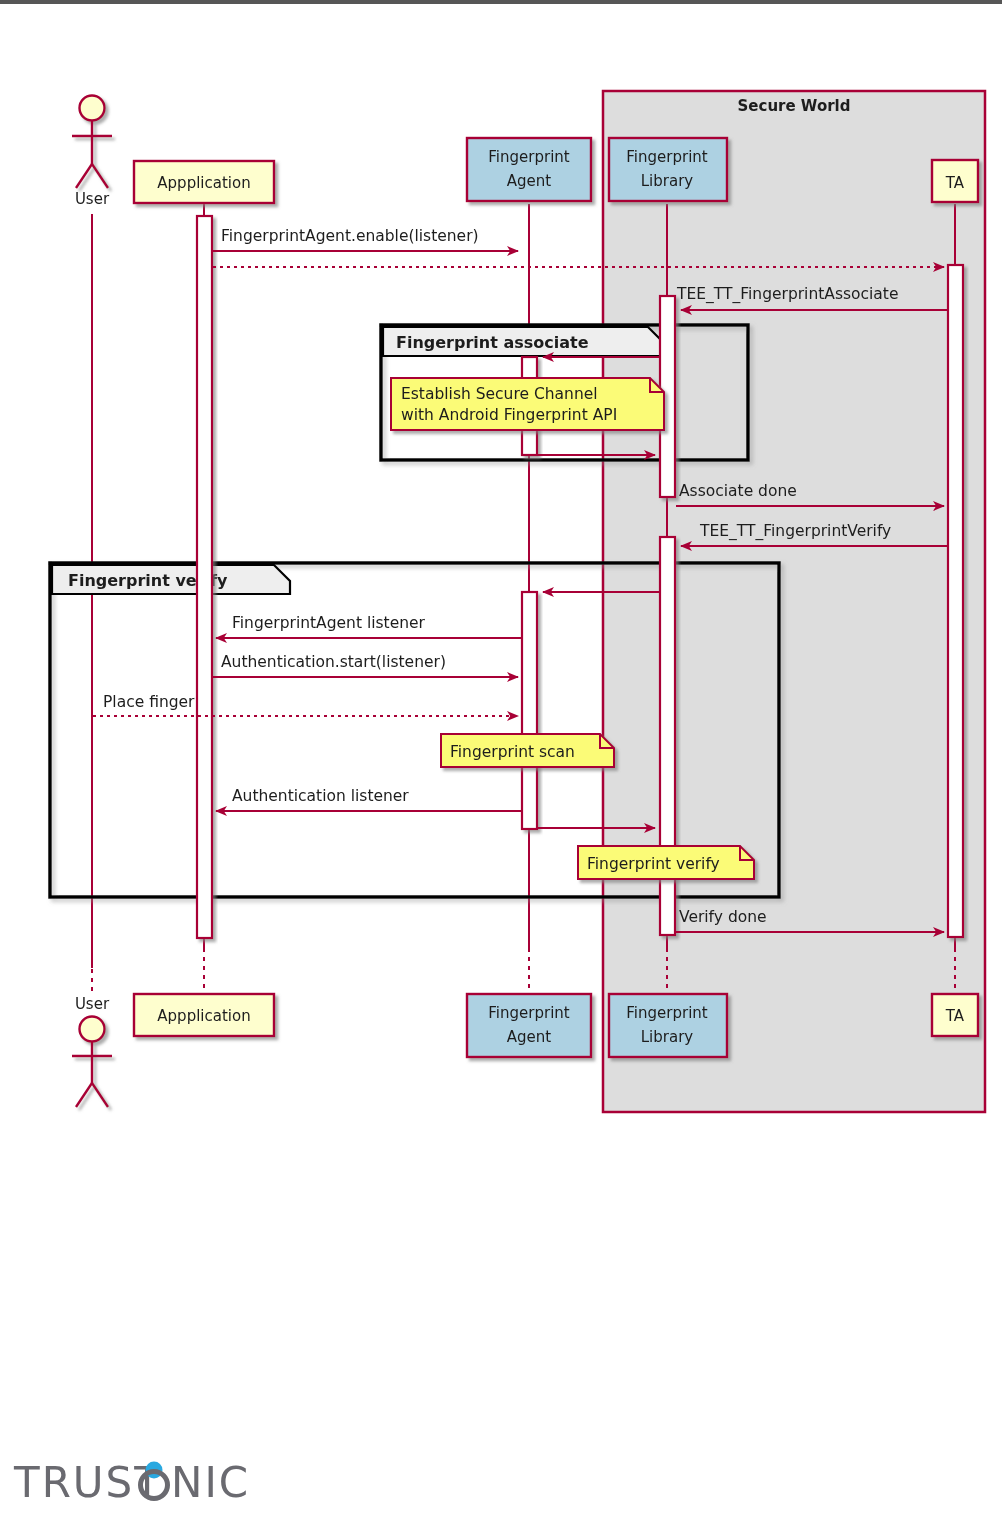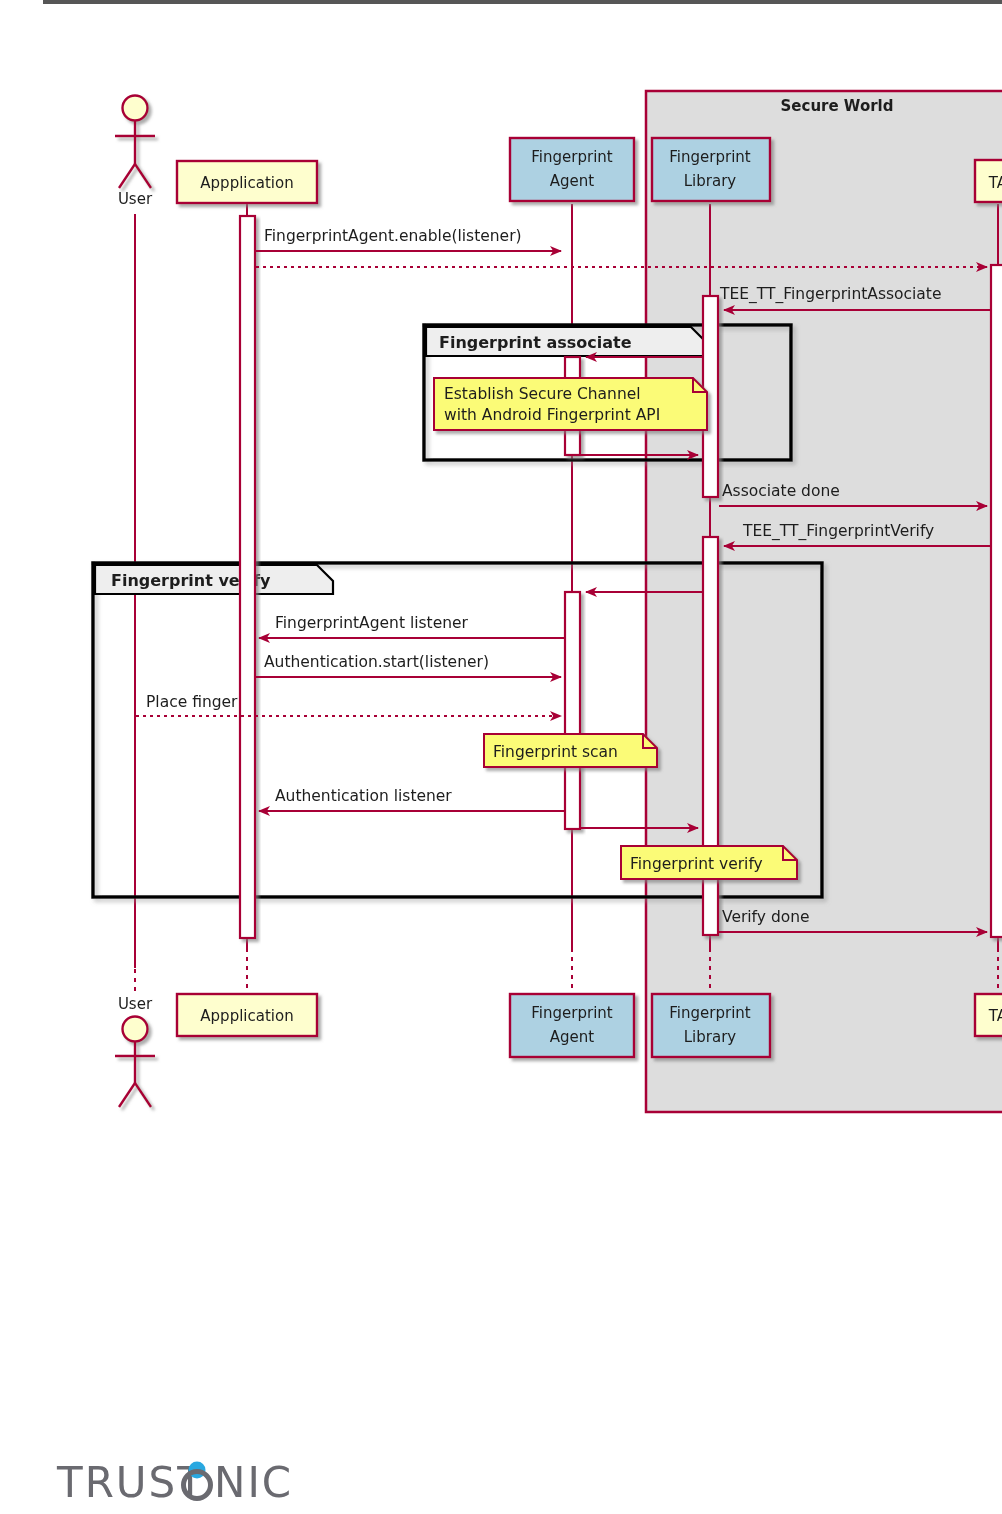--- a/index.html
+++ b/index.html
@@ -12,21 +12,20 @@
     height: 1514px;
     position: relative;
     font-family: "DejaVu Sans", sans-serif;
     overflow: hidden;
   }
   #page {
     position: absolute;
     inset: 0;
     width: 836px;
     height: 1514px;
-    padding-left: 43px;
   }
   svg { display: block; }
   .lbl {
     font-family: "DejaVu Sans", sans-serif;
     font-size: 15px;
     fill: #1d1d1d;
   }
   .msg {
     font-family: "DejaVu Sans", sans-serif;
     font-size: 15.5px;

